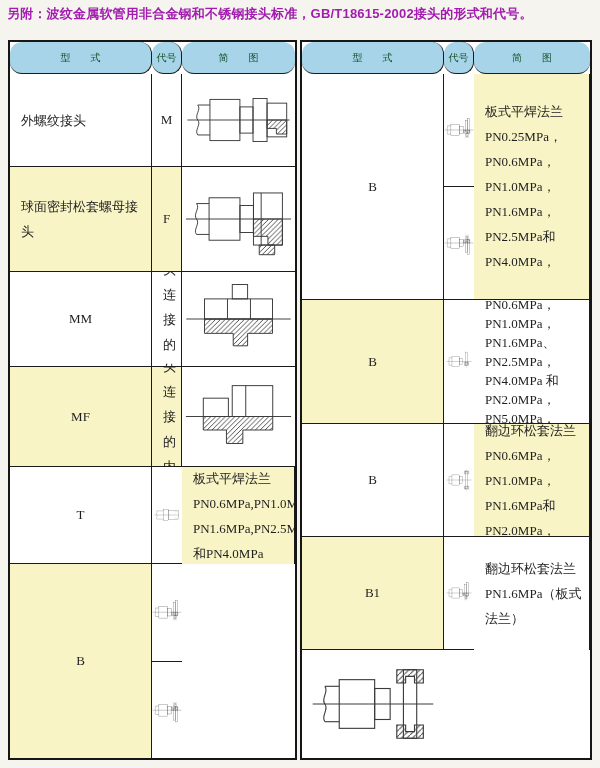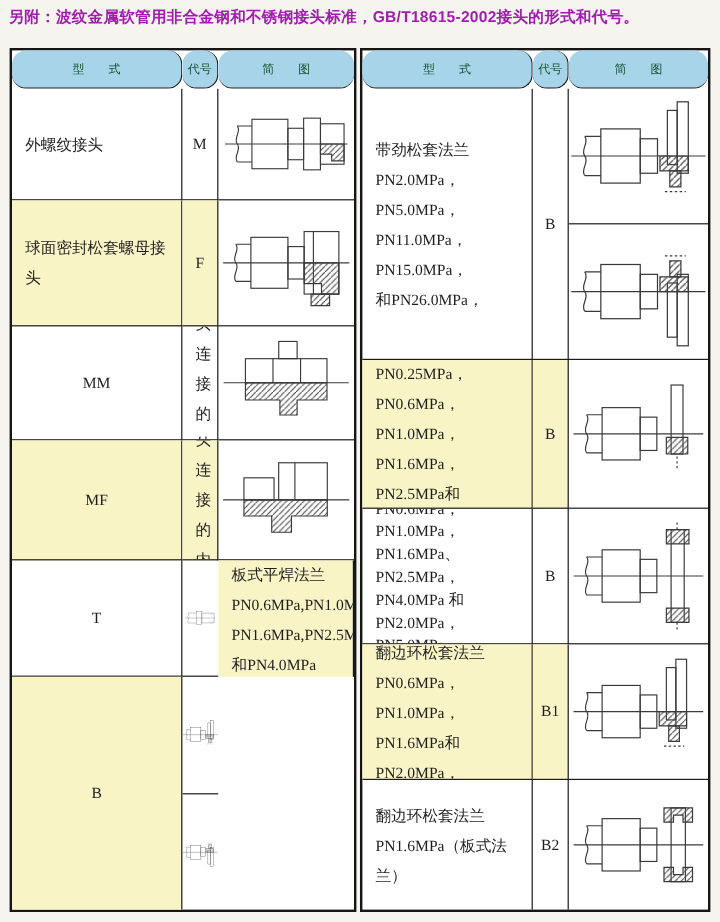--- a/index.html
+++ b/index.html
@@ -170,24 +170,20 @@
         </div>
       </div>
     </div>
   </div>
 
   <div class="tbl tbl-right">
     <div class="cell hdr">型　　式</div>
     <div class="cell hdr">代号</div>
     <div class="cell hdr lastcol">简　　图</div>
 
-    <div class="cell t">带劲松套法兰
-PN2.0MPa， PN5.0MPa，
-PN11.0MPa， PN15.0MPa，
-和PN26.0MPa，</div>
     <div class="cell k">B</div>
     <div class="cell d lastcol" style="padding:0;">
       <div class="halves">
         <div class="half first">
           <svg class="diag" viewBox="0 0 113 94">
             <use href="#g-pipe"></use>
               <use href="#v-up"></use>
           </svg>
         </div>
         <div class="half">
@@ -237,21 +233,20 @@
     <div class="cell k hl">B1</div>
     <div class="cell d lastcol">
       <svg class="diag" viewBox="0 0 113 94">
         <use href="#g-pipe"></use>
           <use href="#v-up"></use>
       </svg>
     </div>
 
     <div class="cell t lastrow">翻边环松套法兰
 PN1.6MPa（板式法兰）</div>
-    <div class="cell k lastrow">B2</div>
     <div class="cell d lastcol lastrow">
       <svg class="diag" viewBox="0 0 113 94">
         <use href="#g-pipe"></use>
         <rect x="84" y="16" width="12" height="62"></rect>
         <path d="M78 16 h24 v12 h-8 v-6 h-8 v6 h-8 z" fill="url(#hatch)"></path>
         <path d="M78 78 h24 v-12 h-8 v6 h-8 v-6 h-8 z" fill="url(#hatch)"></path>
       </svg>
     </div>
   </div>
 

